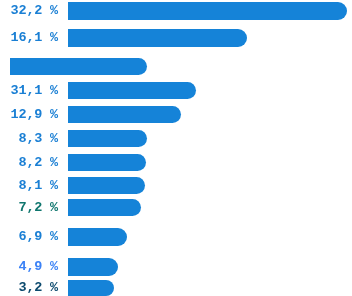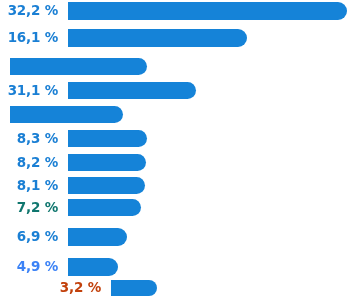--- a/index.html
+++ b/index.html
@@ -12,20 +12,21 @@
     background: #ffffff;
     font-family: "DejaVu Sans", "Liberation Sans", sans-serif;
     overflow: hidden;
   }
 
   #chart-root {
     position: relative;
     width: 352px;
     height: 292px;
     background: #ffffff;
+    font-family: Liberation Mono, monospace;
   }
 
   .bar-row {
     position: absolute;
     left: 0;
     width: 352px;
     display: flex;
     align-items: center;
   }
 
@@ -81,20 +82,21 @@
           <div class="bar-fill" style="width: 137px; background: rgb(21, 131, 216);"></div>
         </div>
       </div>
       <div class="bar-row" style="top: 82px; height: 17px;">
         <div class="bar-label" style="color: rgb(26, 127, 212);">31,1 %</div>
         <div class="bar-track">
           <div class="bar-fill" style="width: 128px; background: rgb(21, 131, 216);"></div>
         </div>
       </div>
       <div class="bar-row" style="top: 106px; height: 17px;">
+        <div class="bar-label" style="color: rgb(26, 127, 212);">12,9 %</div>
         <div class="bar-track">
           <div class="bar-fill" style="width: 113px; background: rgb(21, 131, 216);"></div>
         </div>
       </div>
       <div class="bar-row" style="top: 130px; height: 17px;">
         <div class="bar-label" style="color: rgb(26, 127, 212);">8,3 %</div>
         <div class="bar-track">
           <div class="bar-fill" style="width: 79px; background: rgb(21, 131, 216);"></div>
         </div>
       </div>
@@ -122,19 +124,19 @@
           <div class="bar-fill" style="width: 59px; background: rgb(21, 131, 216);"></div>
         </div>
       </div>
       <div class="bar-row" style="top: 258px; height: 18px;">
         <div class="bar-label" style="color: #3b82f6;">4,9 %</div>
         <div class="bar-track">
           <div class="bar-fill" style="width: 50px; background: rgb(21, 131, 216);"></div>
         </div>
       </div>
       <div class="bar-row" style="top: 280px; height: 16px;">
-        <div class="bar-label" style="color: #c2410c; margin-left: 43px;">3,2 %</div>
+        <div class="bar-label" style="color: #0c4a6e;">3,2 %</div>
         <div class="bar-track">
           <div class="bar-fill" style="width: 46px; background: rgb(21, 131, 216);"></div>
         </div>
       </div>
     </div>
 </div>
 
 </body></html>

